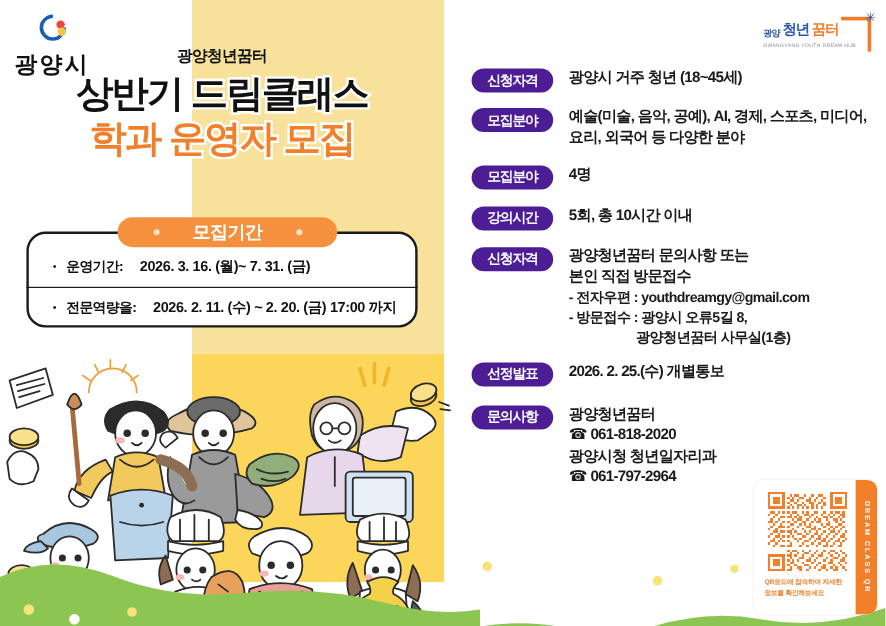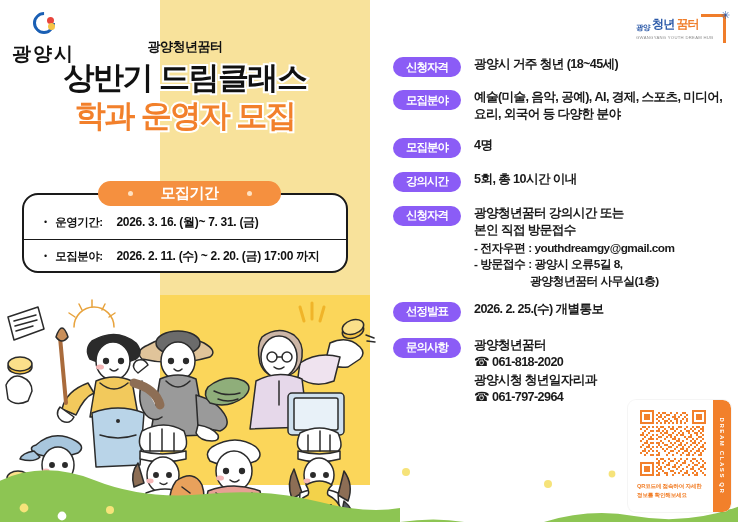--- a/index.html
+++ b/index.html
@@ -79,21 +79,21 @@
   .prow{height:33px;display:flex;align-items:center;padding-left:22px;box-sizing:border-box;gap:8px;}
   .prow + .prow{border-top:1.6px solid #1a1a1a;}
   .pbullet{font-size:9px;color:#111;line-height:1;}
   .plabel{font-size:11.5px;font-weight:800;color:#111;letter-spacing:-.5px;}
   .pvalue{font-size:12px;font-weight:700;color:#111;letter-spacing:-.3px;margin-left:6px;}
 
   
   .info{position:absolute;left:393px;top:56px;width:338px;}
   .info-row{display:flex;align-items:flex-start;margin-bottom:8px;}
   .tag{
-    flex:0 0 68px;width:68px;height:20px;border-radius:11px;background:#8b5cf6;
+    flex:0 0 68px;width:68px;height:20px;border-radius:11px;background:#4c1d95;
     display:flex;align-items:center;justify-content:center;
     font-size:11.5px;font-weight:800;color:#ffffff;letter-spacing:-1px;
     margin-top:1px;
   }
   .info-body{margin-left:13px;font-size:12.6px;font-weight:700;color:#1a1a1a;
     line-height:1.38;letter-spacing:-.6px;}
   .info-body .ln{display:block;white-space:nowrap;}
   .sub-list{margin-top:9px;margin-left:0px;font-size:11.8px;font-weight:700;color:#1a1a1a;line-height:1.42;letter-spacing:-.5px;}
   .sub-list .ln{display:block;white-space:nowrap;}
   .indent{padding-left:56px;}
@@ -335,21 +335,21 @@
     <span class="pdot"></span>
   </div>
   <div class="period-rows">
     <div class="prow">
       <span class="pbullet">•</span>
       <span class="plabel">운영기간:</span>
       <span class="pvalue">2026. 3. 16. (월)~ 7. 31. (금)</span>
     </div>
     <div class="prow">
       <span class="pbullet">•</span>
-      <span class="plabel">모집분야:</span>
+      <span class="plabel">전문역량을:</span>
       <span class="pvalue">2026. 2. 11. (수) ~ 2. 20. (금) 17:00 까지</span>
     </div>
   </div>
 
   <div class="info">
 
     <div class="info-row" style="margin-bottom:12px;">
       <div class="tag">신청자격</div>
       <div class="info-body">
         <span class="ln">광양시 거주 청년 (18~45세)</span>
@@ -374,21 +374,21 @@
     <div class="info-row" style="margin-bottom:13px;">
       <div class="tag">강의시간</div>
       <div class="info-body">
         <span class="ln">5회, 총 10시간 이내</span>
       </div>
     </div>
 
     <div class="info-row" style="margin-bottom:11px;">
       <div class="tag">신청자격</div>
       <div class="info-body">
-        <span class="ln">광양청년꿈터 강의시간 또는</span>
+        <span class="ln">광양청년꿈터 문의사항 또는</span>
         <span class="ln">본인 직접 방문접수</span>
         <span class="sub-list">
           <span class="ln">- 전자우편 : youthdreamgy@gmail.com</span>
           <span class="ln">- 방문접수 : 광양시 오류5길 8,</span>
           <span class="ln indent">광양청년꿈터 사무실(1층)</span>
         </span>
       </div>
     </div>
 
     <div class="info-row" style="margin-bottom:15px;margin-top:2px;">

